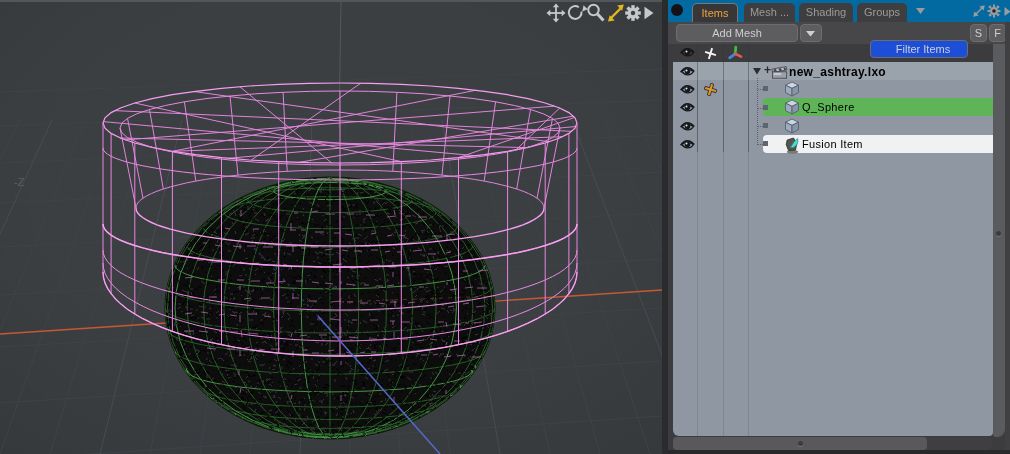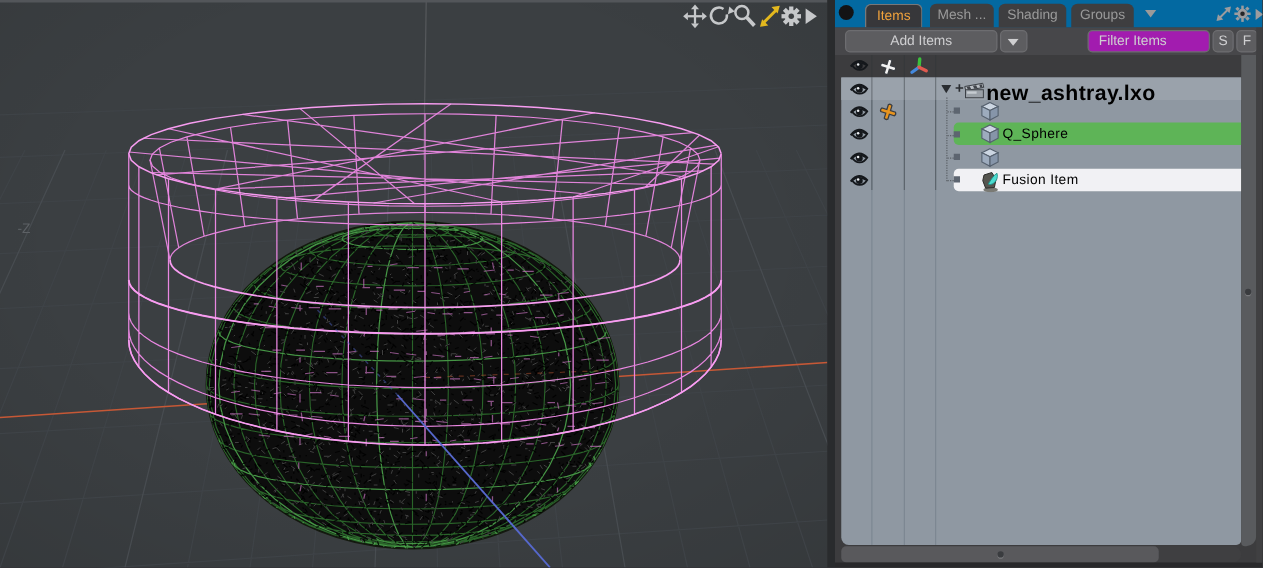--- a/index.html
+++ b/index.html
@@ -123,39 +123,39 @@
             <rect x="1.8" y="9.6" width="2.5" height="2.5" transform="rotate(45 3 11)"></rect>
             <rect x="9.6" y="9.6" width="2.5" height="2.5" transform="rotate(45 11 11)"></rect>
           </g>
           <circle cx="7" cy="7" r="1.8" fill="#252527"></circle>
         </svg>
     <svg style="position:absolute;left:336px;top:7px" width="7" height="9">
           <path d="M0.5 0 L6.5 4.5 L0.5 9 Z" fill="#9c9c9e"></path>
         </svg>
   </div>
   <div id="addrow">
-    <div class="btn" style="left:8px;top:2px;width:122px;height:18px;line-height:16px">Add Items</div>
+    <div class="btn" style="left:8px;top:2px;width:122px;height:18px;line-height:16px">Add Mesh</div>
     <div class="btn" style="left:132px;top:2px;width:22px;height:18px"><svg width="10" height="6" style="margin-top:6px">
             <path d="M0 0 h9 l-4.5 5.5 z" fill="#cfcfd1"></path>
           </svg></div>
-    <div class="btn" style="left:202px;top:2px;width:98px;height:18px;line-height:16px;background:#a21caf;text-align:left;padding-left:8px">Filter Items</div>
+    <div class="btn" style="left:202px;top:18px;width:98px;height:18px;line-height:16px;background:#1d4ed8;text-align:center;padding-left:8px">Filter Items</div>
     <div class="btn" style="left:302px;top:2px;width:17px;height:18px;line-height:16px">S</div>
     <div class="btn" style="left:321px;top:2px;width:17px;height:18px;line-height:16px">F</div>
   </div>
   <div id="body">
     <div class="cl" style="left:24px"></div>
     <div class="cl" style="left:50px"></div>
     <div class="cl" style="left:75px"></div>
   </div>
   <div class="trow" style="top:62px;background:#9aa2ab">
     <svg style="position:absolute;left:80px;top:6px" width="9" height="7">
           <path d="M0 0 h8 l-4 6.5 z" fill="#2a2d31"></path>
         </svg>
     <span style="position:absolute;left:91px;top:1px;color:#2a2d31;font-weight:bold;font-size:12px">+</span>
-    <b style="position:absolute;left:116px;top:3px;font-size:17px">new_ashtray.lxo</b>
+    <b style="position:absolute;left:116px;top:3px;font-size:12px">new_ashtray.lxo</b>
   </div>
   <div class="trow" style="top:98px">
         <div class="hl" style="background:#5eb457"></div>
     <span style="position:absolute;left:129px;top:3px">Q_Sphere</span>
       </div>
   <div class="trow" style="top:135px;height:18px">
         <div class="hl" style="background:#f1f1f4;height:18px"></div>
     <span style="position:absolute;left:129px;top:3px">Fusion Item</span>
       </div>
   <div id="vsb">

